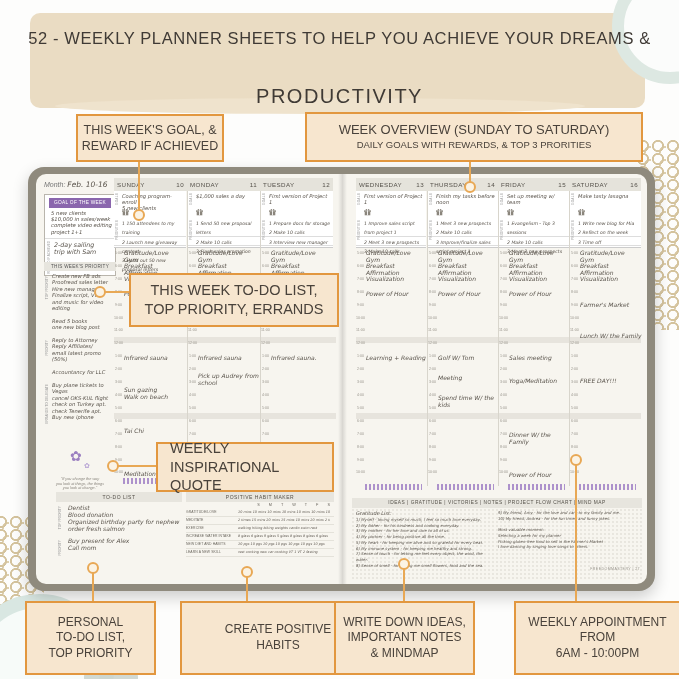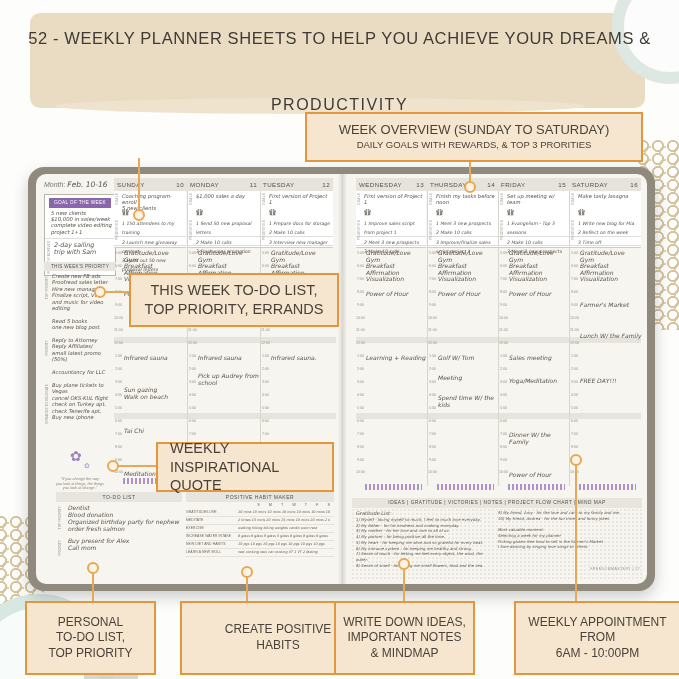--- a/index.html
+++ b/index.html
@@ -15,21 +15,21 @@
       radial-gradient(circle at 14px 12px, transparent 4px, #ddcfae 4.5px, #ddcfae 5.8px, transparent 6.3px);
       background-size:15px 13px;}
   .honeyR{left:636px;top:140px;width:44px;height:190px;}
   .honeyL{left:-6px;top:516px;width:50px;height:125px;}
   .wc1{left:-36px;top:594px;width:122px;height:122px;border-radius:50%;background:#f7fbf9;border:14px solid #d9e7e2;}
   .wc2{left:84px;top:650px;width:54px;height:54px;border-radius:50%;background:#c9d2cc;opacity:.85;}
   
   .title{left:0;width:679px;text-align:center;color:#3f3a35;letter-spacing:.6px;white-space:nowrap;}
   .t1{top:29px;font-size:16.5px;}
   .t2{top:50px;font-size:27px;letter-spacing:1.2px;}
-  .t3{top:96px;font-size:16px;letter-spacing:1.5px;}
+  .t3{top:85px;font-size:20px;letter-spacing:1.5px;}
   
   .co{background:#f7e6cf;border:2px solid #e2973f;color:#49423b;text-align:center;
       display:flex;flex-direction:column;justify-content:center;line-height:1.3;z-index:9;white-space:pre-line;}
   #co-goal{left:76px;top:114px;width:144px;height:44px;font-size:12.5px;}
   #co-overview{left:305px;top:112px;width:334px;height:46px;}
   #co-overview .big{font-size:13px;}
   #co-overview .sml{font-size:9.5px;}
   #co-todo{left:129px;top:273px;width:206px;height:50px;font-size:14.5px;}
   #co-quote{left:156px;top:442px;width:178px;height:50px;font-size:14.5px;text-align:left;padding-left:12px;box-sizing:border-box;}
   .cob{top:601px;height:70px;font-size:12px;}
@@ -604,20 +604,22 @@
 8) Sense of smell - for letting me smell flowers, food and the sea.</div>
   <div class="abs gratcol hand" style="left:498px;top:510px;width:142px;">9) My friend, Amy - for the love and care to my family and me.
 10) My friend, Andrea - for the fun times and funny jokes.
 
 Most valuable moment:
 Selecting a week for my planner
 Picking gluten-free food to sell in the Farmer's Market
 I love dancing by singing love songs to others.</div>
   <div class="abs" style="left:540px;top:567px;width:100px;font-size:3.6px;color:#9a968e;text-align:right;letter-spacing:.4px;">FREEDOMMASTERY  |  27</div>
 
+  <div class="abs co" id="co-goal">THIS WEEK'S GOAL, &amp;
+REWARD IF ACHIEVED</div>
   <div class="abs co" id="co-overview">
     <span class="big">WEEK OVERVIEW (SUNDAY TO SATURDAY)</span>
     <span class="sml">DAILY GOALS WITH REWARDS, &amp; TOP 3 PRORITIES</span>
   </div>
   <div class="abs co" id="co-todo">THIS WEEK TO-DO LIST,
 TOP PRIORITY, ERRANDS</div>
   <div class="abs co" id="co-quote">WEEKLY INSPIRATIONAL
 QUOTE</div>
   <div class="abs co cob" id="co-personal">PERSONAL
 TO-DO LIST,

